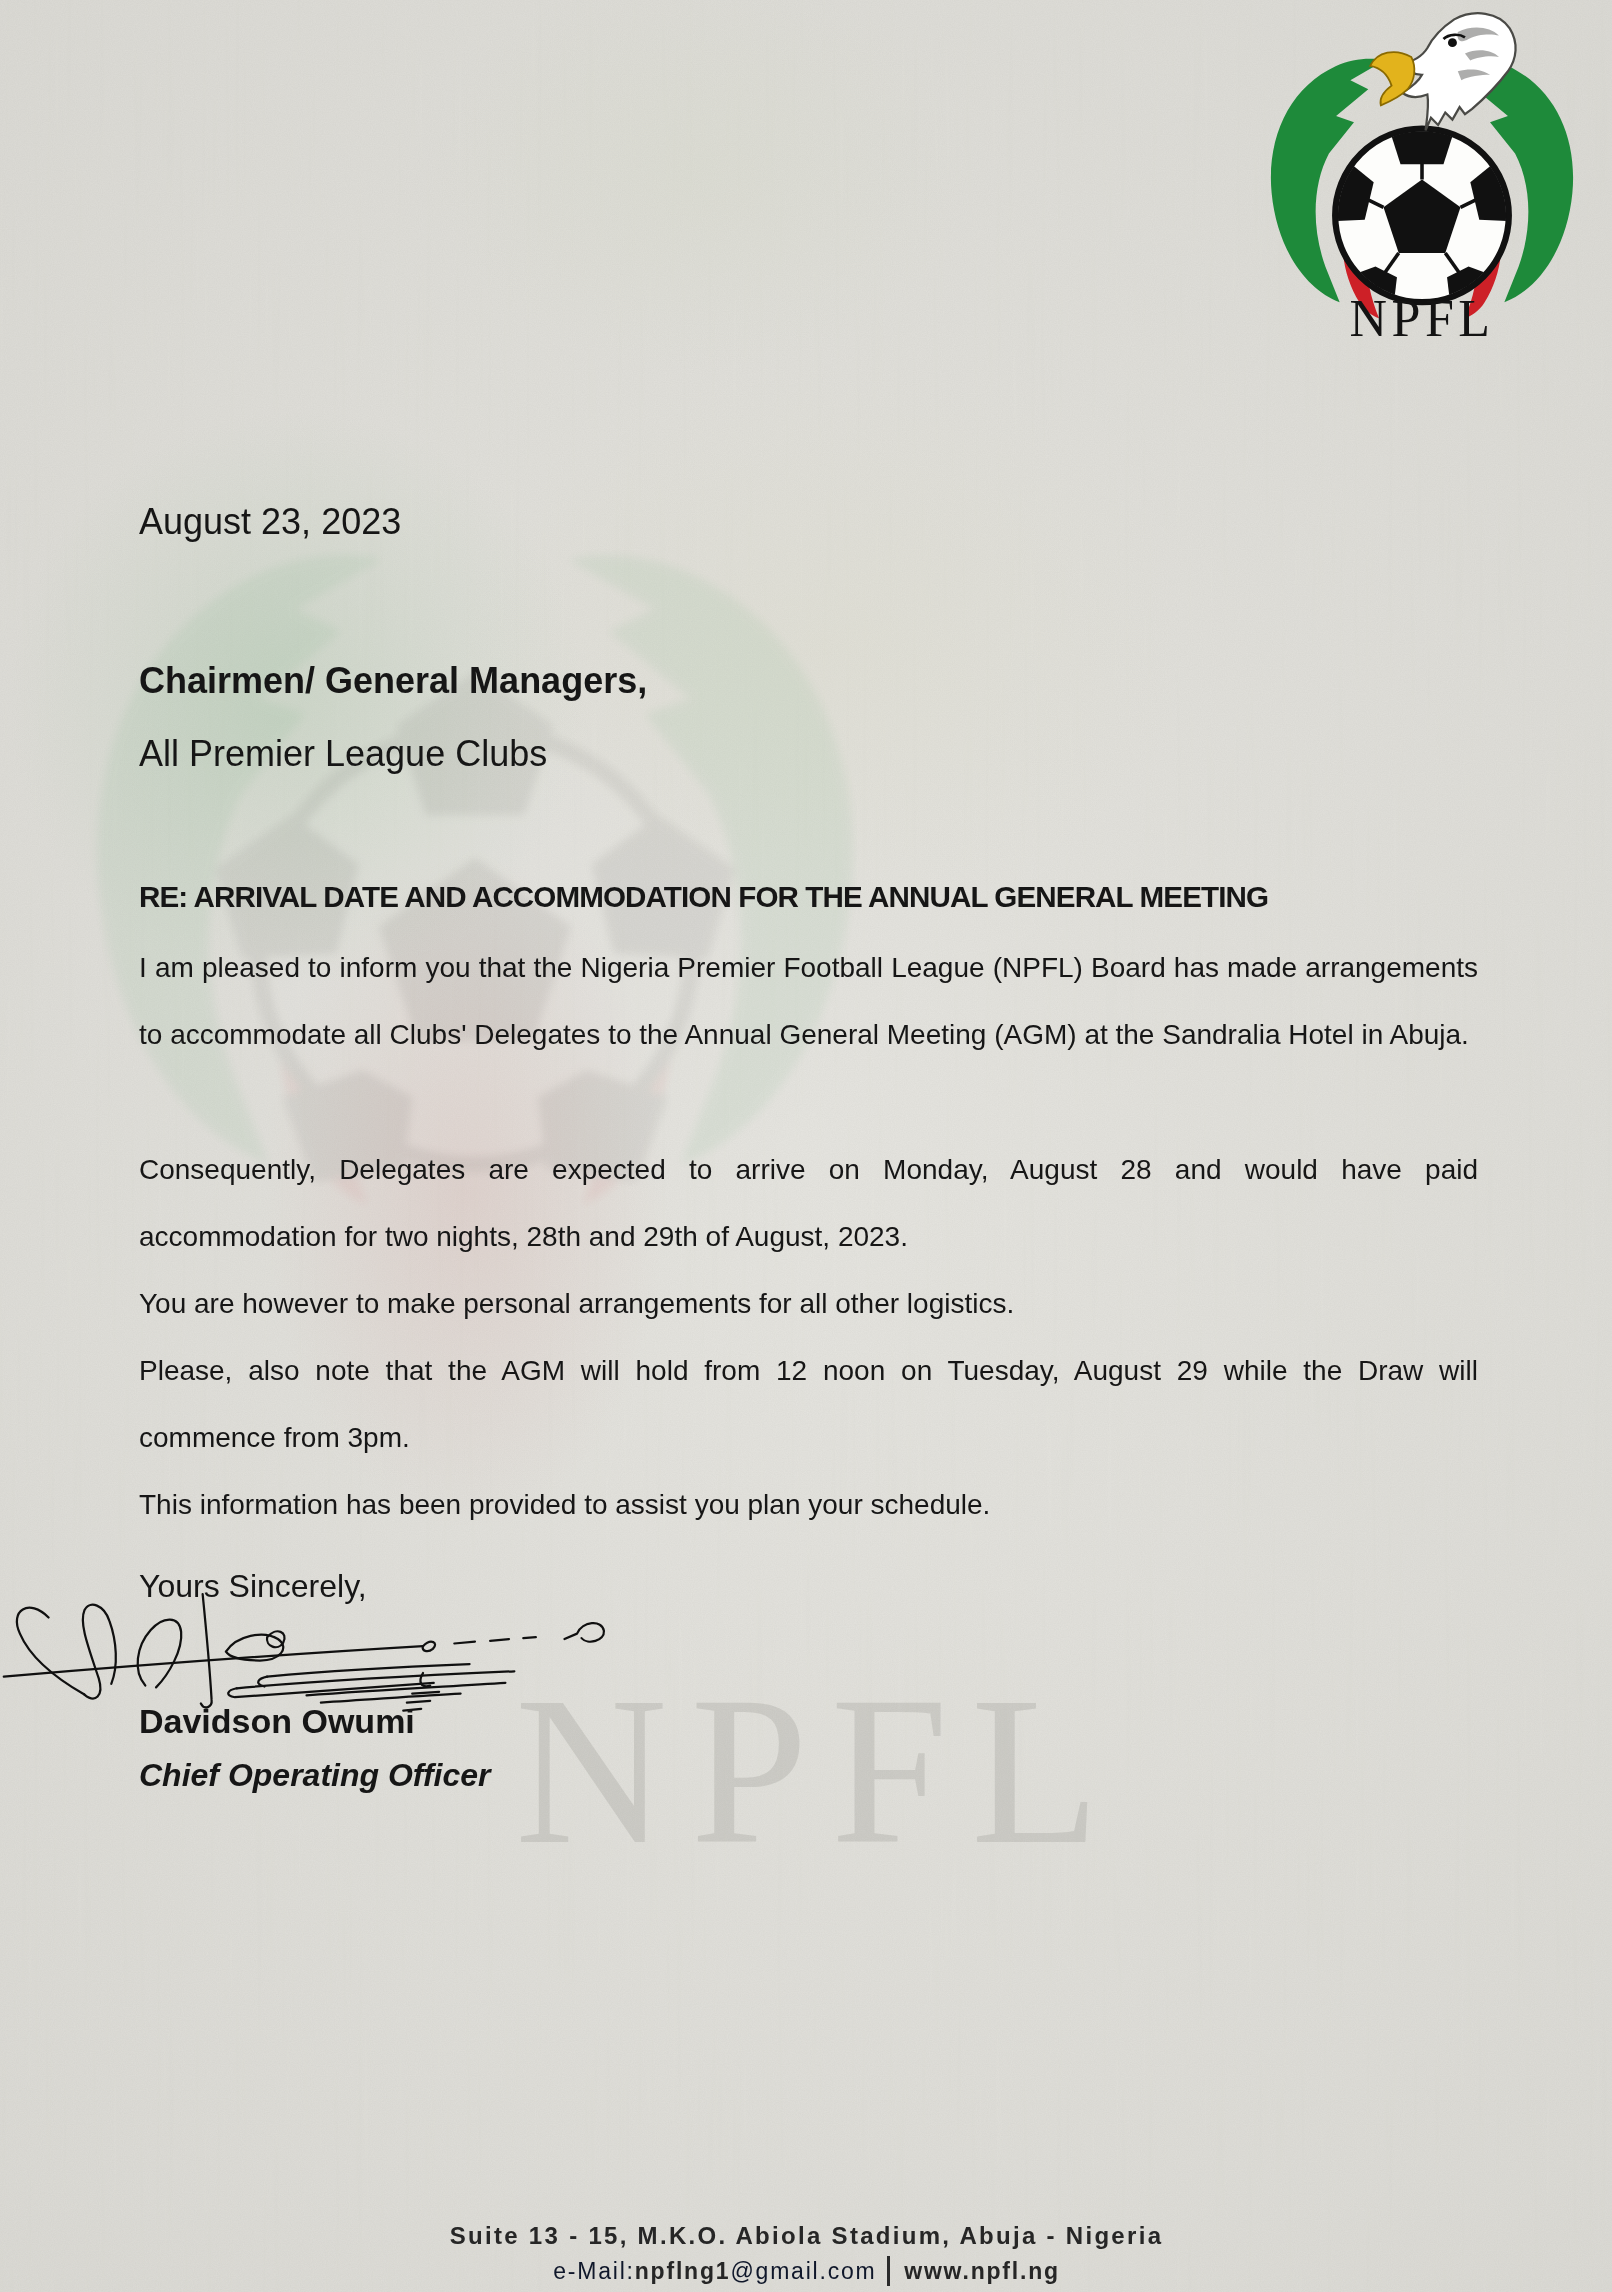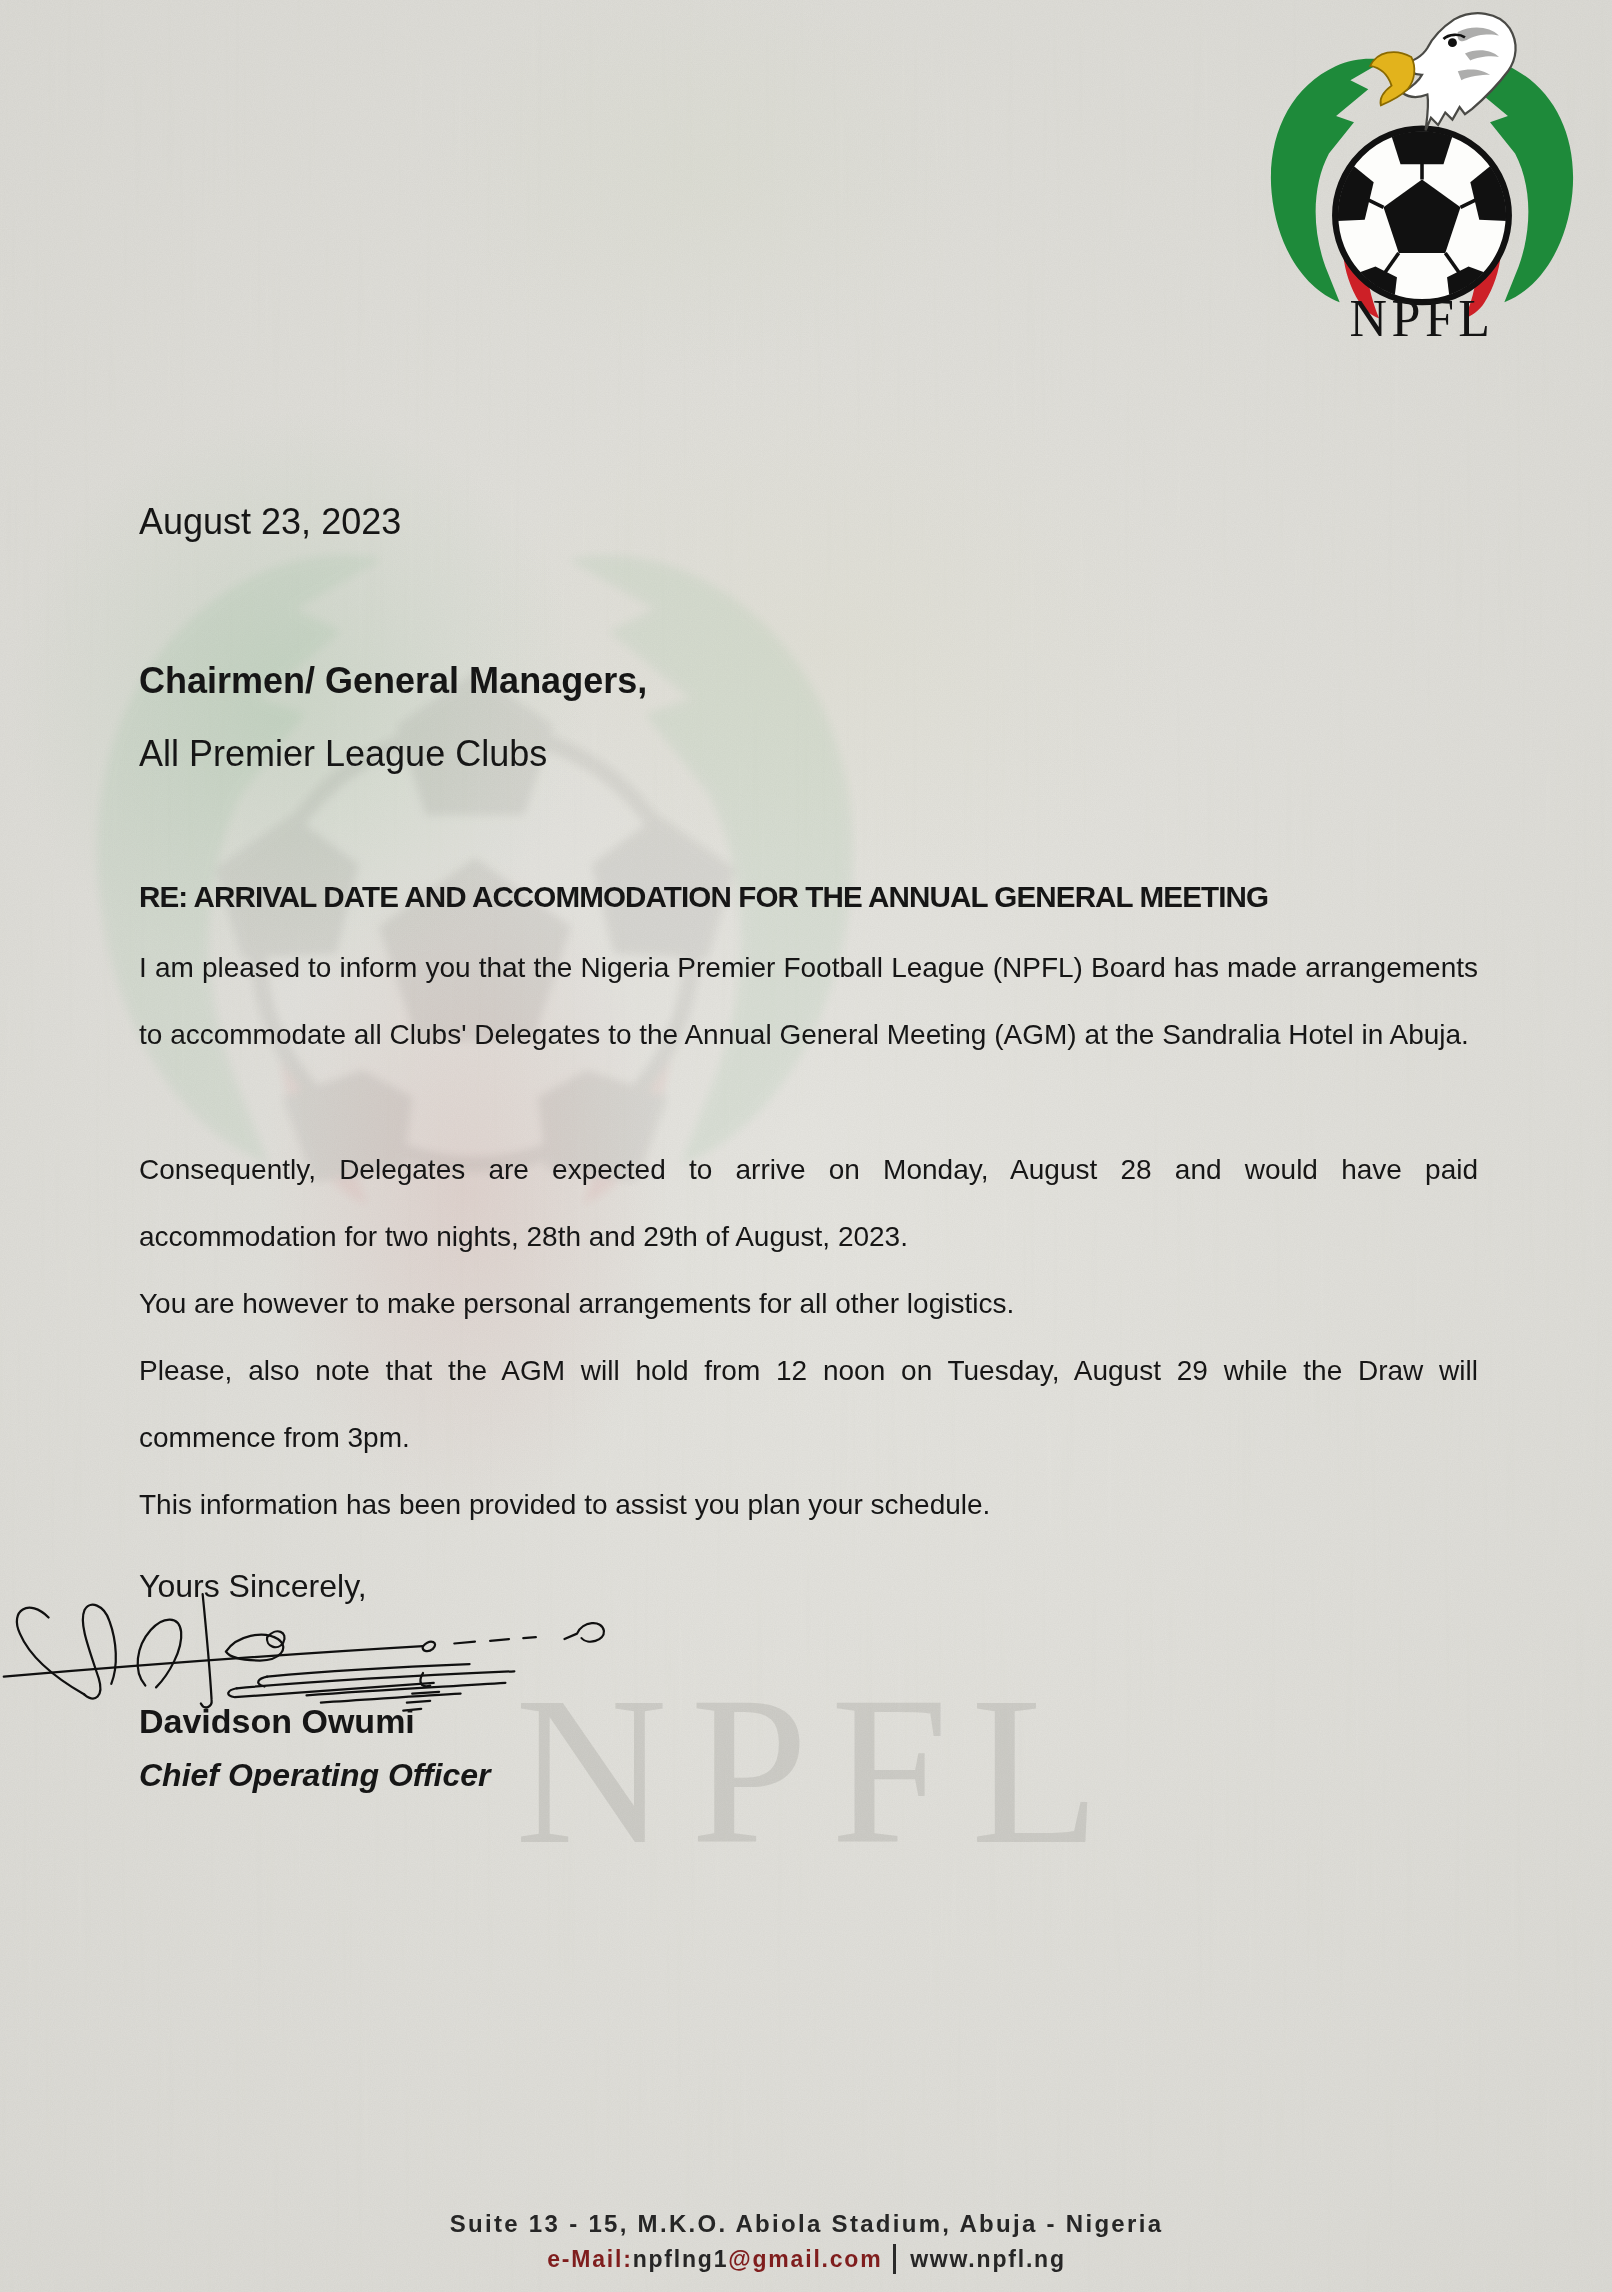--- a/index.html
+++ b/index.html
@@ -39,25 +39,25 @@
     white-space:nowrap;
     user-select:none;
   }
   .logo-wrap{left:1243px;top:5.4px;width:358px;height:342px;}
   .logo-watermark{
     left:27px;top:421px;width:896px;height:855px;
     opacity:0.055;filter:blur(4.5px);
     pointer-events:none;
   }
   .footer{
-    left:0;width:1613px;text-align:center;color:#262626;
+    left:0;width:1613px;text-align:center;color:#262626;margin-top:12px;
   }
   .footer-line1{font-size:24px;font-weight:700;letter-spacing:2.3px;}
   .footer-line2{font-size:23px;letter-spacing:1.8px;margin-top:6.3px;}
-  .fw-light{font-weight:700;color:#7f1d1d;}
+  .fw-light{font-weight:400;color:#0f172a;}
   .fw-bold{font-weight:700;}
   .fsep{
     display:inline-block;width:2.7px;height:30px;background:#2a2a2a;
     margin:0 14.3px 0 10.7px;vertical-align:-7.2px;
   }
   .sig{left:1.8px;top:1587px;width:627px;height:130px;}
   .sig path{stroke:#101010;stroke-width:2.5;fill:none;stroke-linecap:round;stroke-linejoin:round;}
 </style>
 </head>
 <body>

